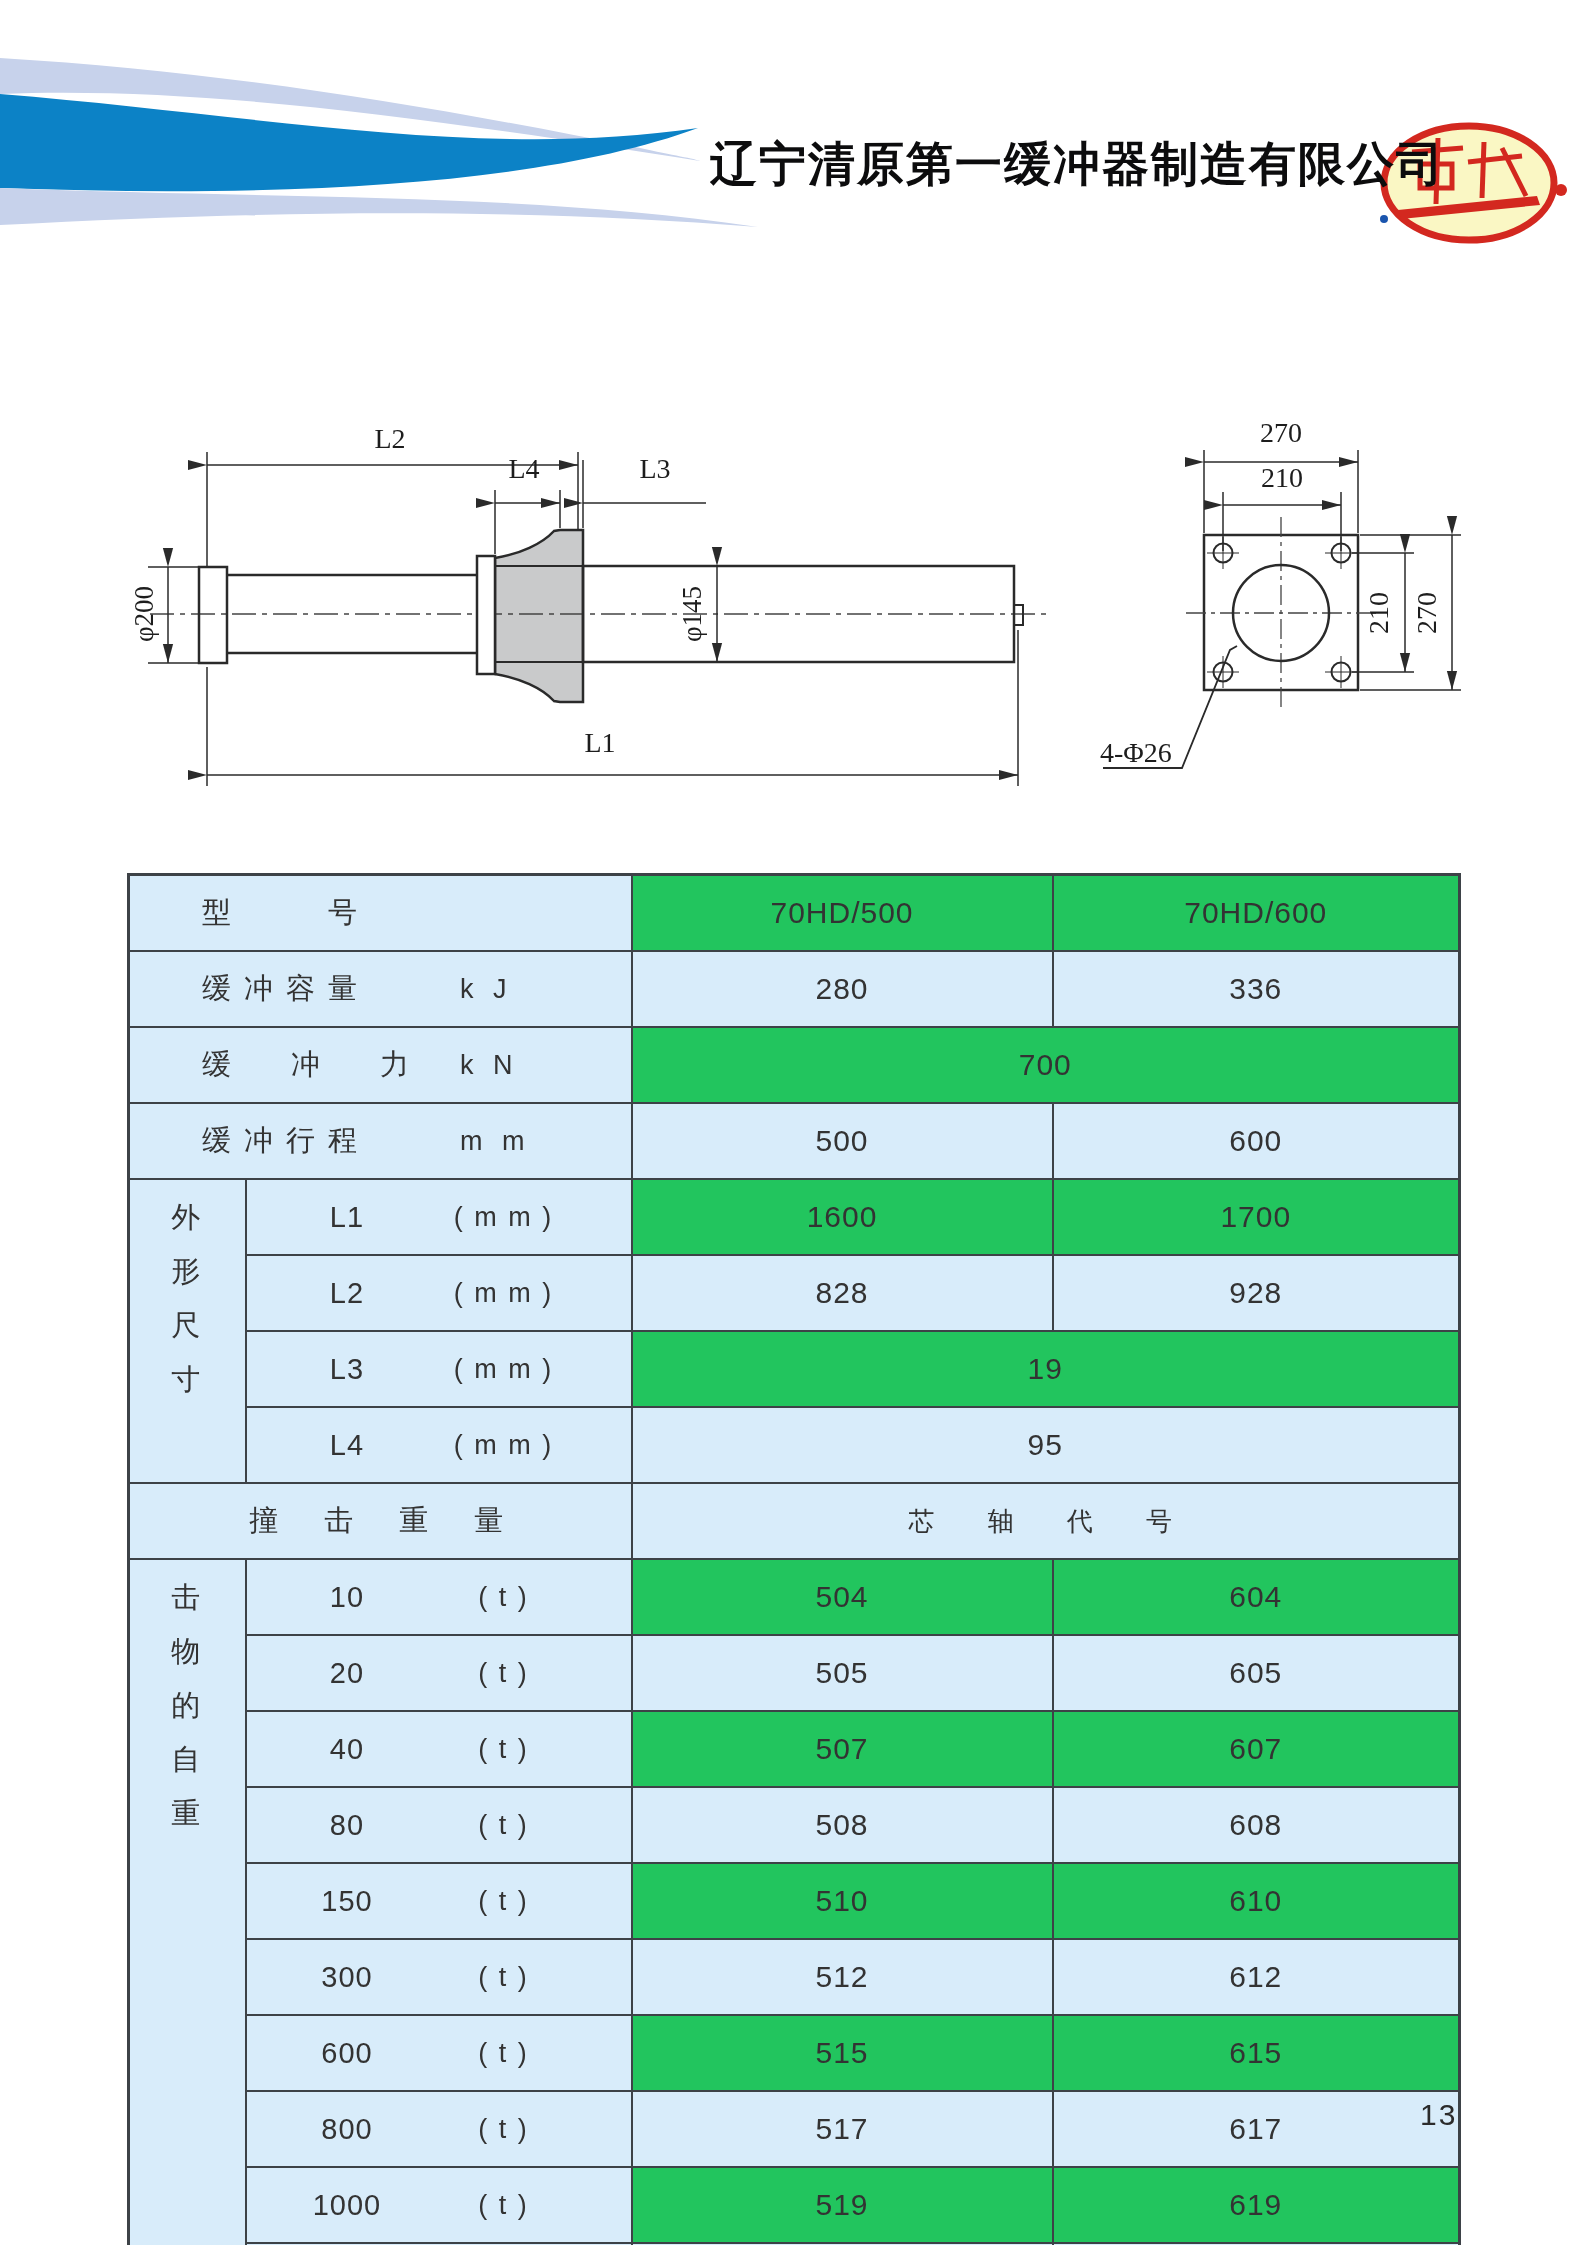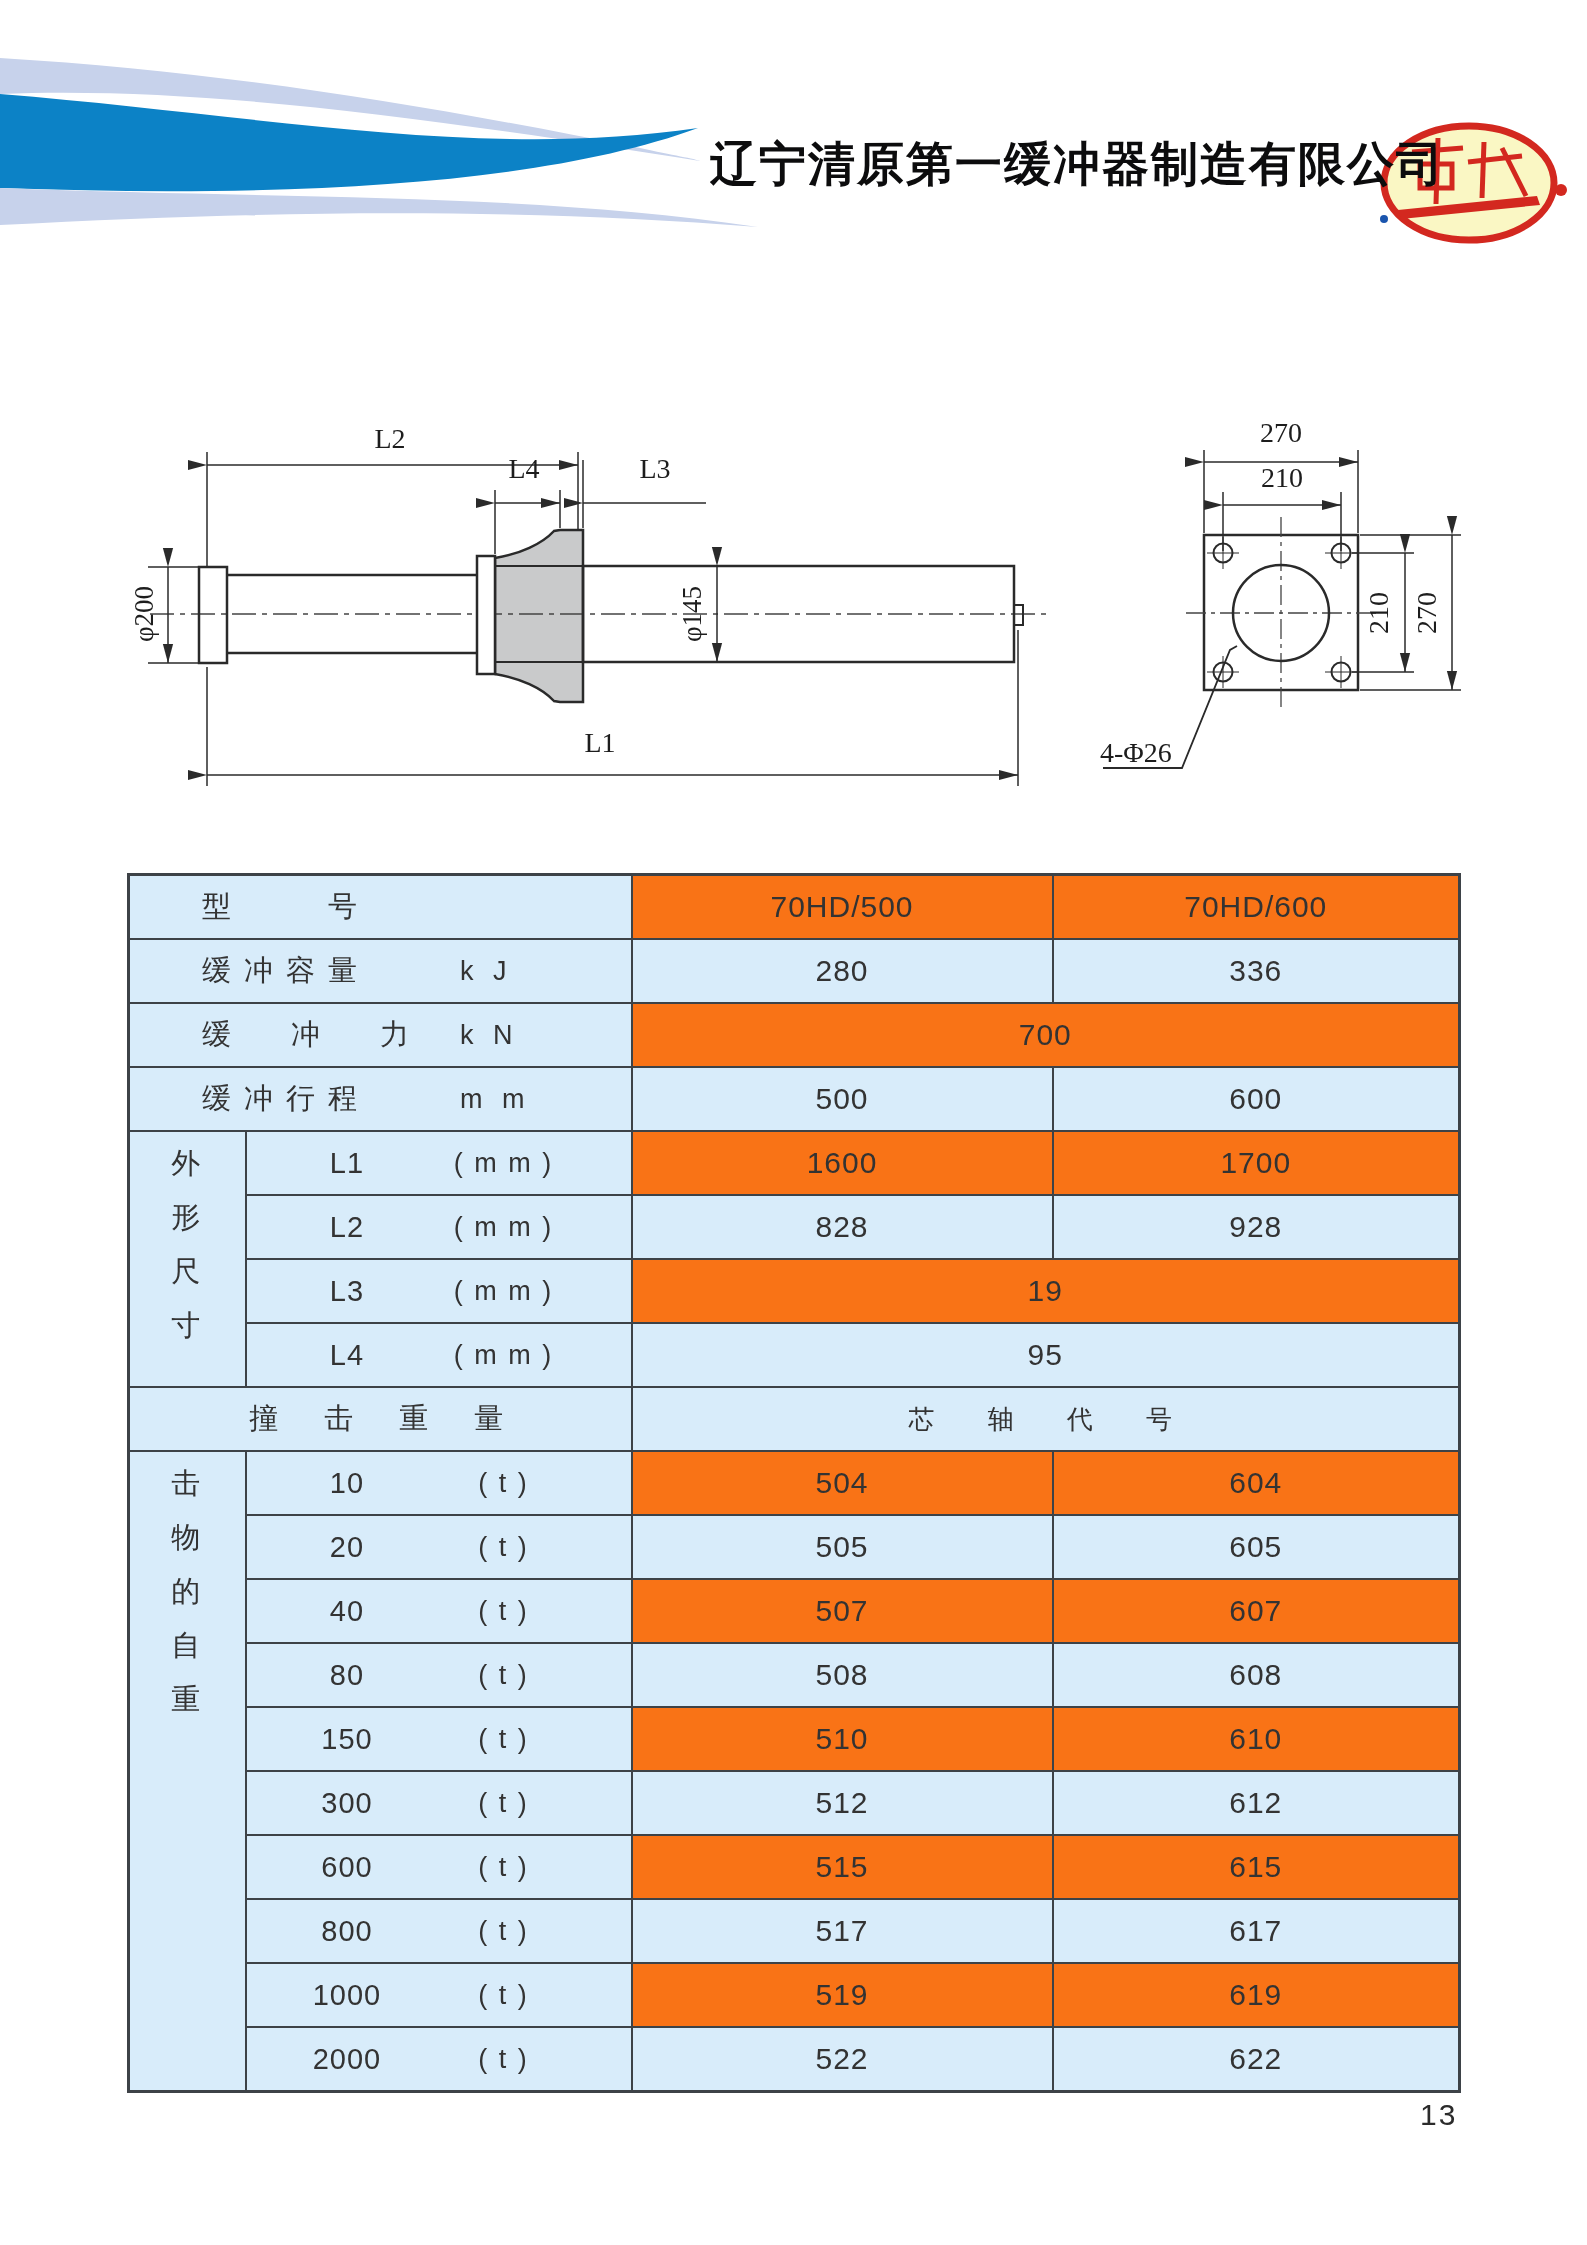--- a/index.html
+++ b/index.html
@@ -13,24 +13,24 @@
               font-weight:bold;font-size:47px;color:#0c0c0d;letter-spacing:2px;white-space:nowrap;}
   .company-en{left:735px;top:201px;font-family:"Liberation Serif","DejaVu Serif",serif;
               font-weight:bold;font-size:33px;color:#1a55ae;white-space:nowrap;}
   .section-title{left:95px;top:290px;font-family:"Liberation Serif","DejaVu Serif",serif;
               font-weight:bold;font-size:42px;color:#2b3590;letter-spacing:1px;white-space:nowrap;}
   .page-number{left:1420px;top:2098px;font-size:30px;color:#2b2b2b;letter-spacing:2px;}
 
   
   table.spec{position:absolute;left:127px;top:873px;border-collapse:collapse;table-layout:fixed;
              width:1331px;}
-  table.spec td{border:2.5px solid #3d4247;padding:4px;height:54px;color:#333;overflow:hidden;}
+  table.spec td{border:2.5px solid #3d4247;padding:10px;height:54px;color:#333;overflow:hidden;}
   table.spec{border:3.5px solid #3d4247;}
   td.blue{background:#d8ecfa;}
-  td.white{background:#f97316;}
+  td.white{background:#22c55e;}
   td.val{text-align:center;font-size:30px;letter-spacing:1px;}
   td.lbl{position:relative;font-size:29px;}
   .zh{position:absolute;left:72px;top:50%;transform:translateY(-50%);letter-spacing:13px;
       word-spacing:26px;white-space:nowrap;}
   .unit{position:absolute;left:330px;top:50%;transform:translateY(-50%);font-size:27px;
         letter-spacing:6px;white-space:nowrap;}
   td.sub{position:relative;font-size:29px;}
   .c1{position:absolute;left:28px;width:145px;text-align:center;top:50%;transform:translateY(-50%);
       letter-spacing:1px;}
   .c2{position:absolute;left:182px;width:150px;text-align:center;top:50%;transform:translateY(-50%);

